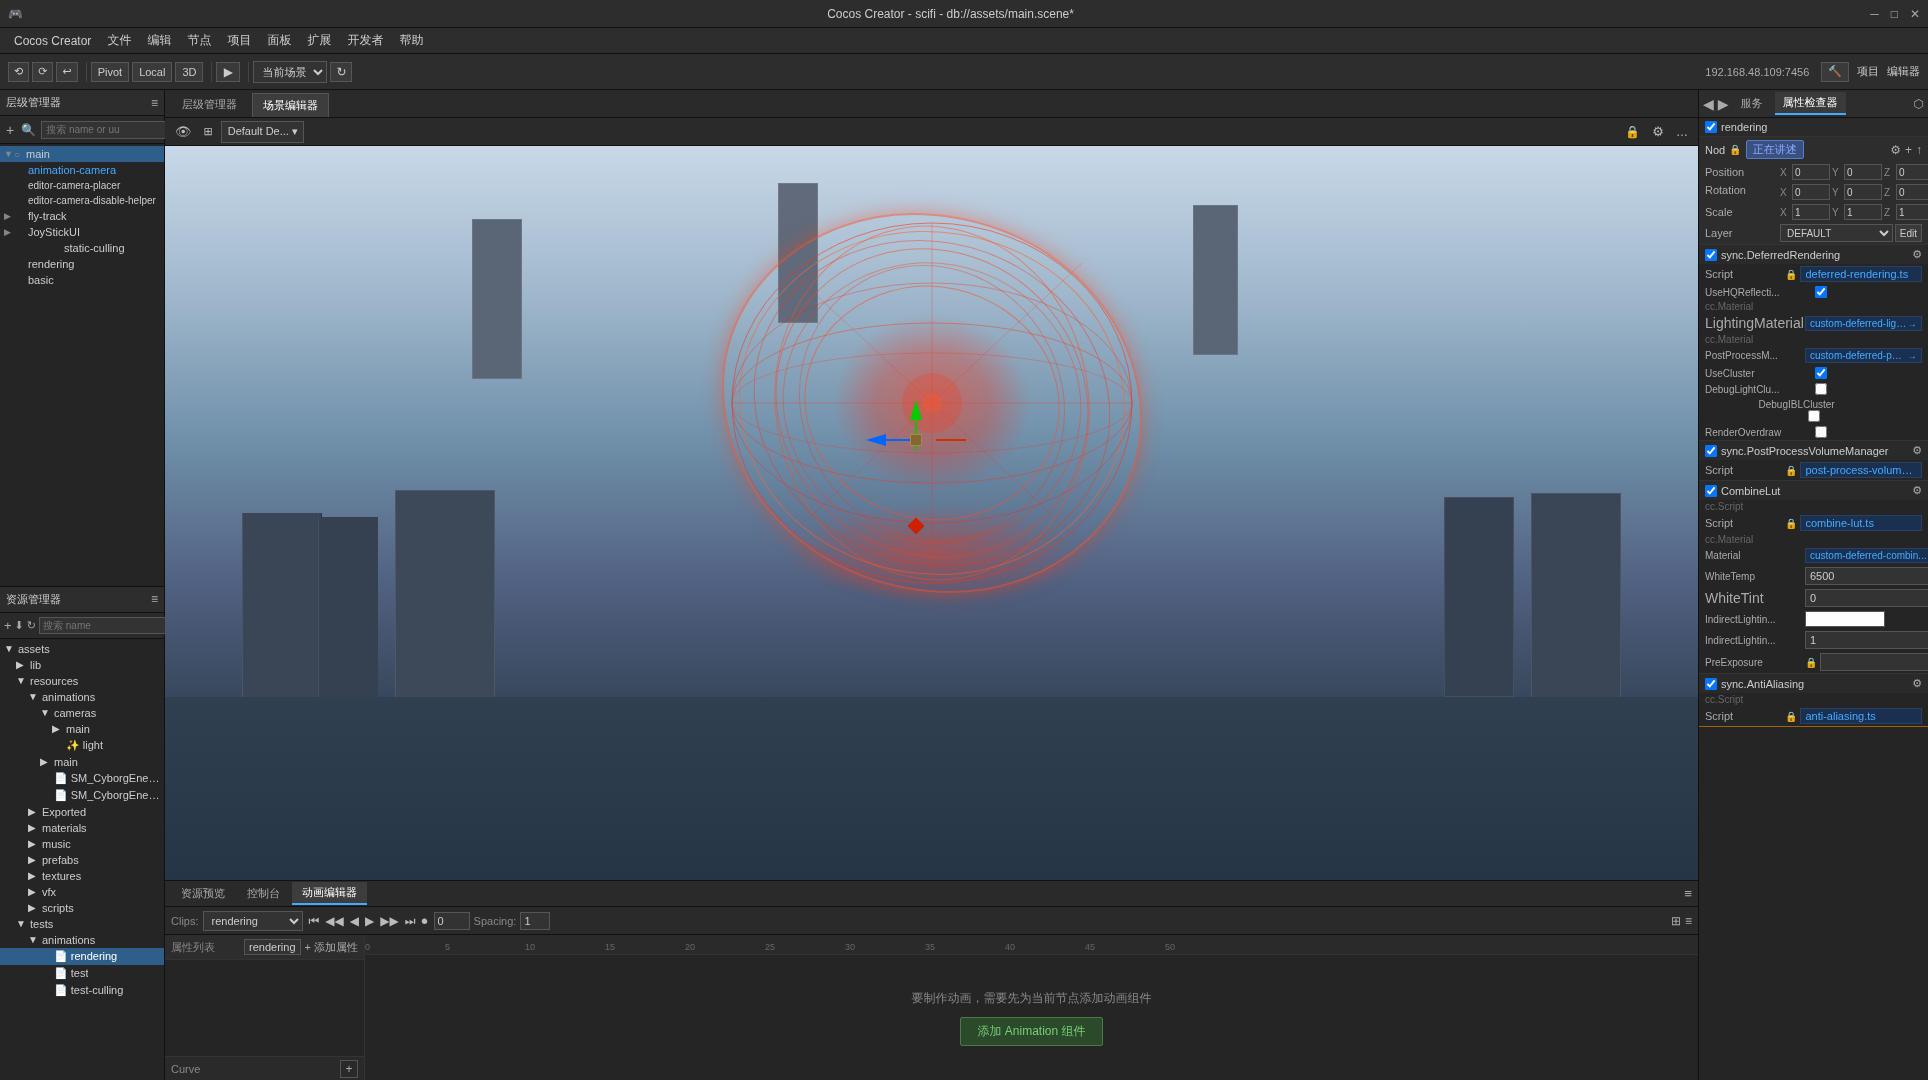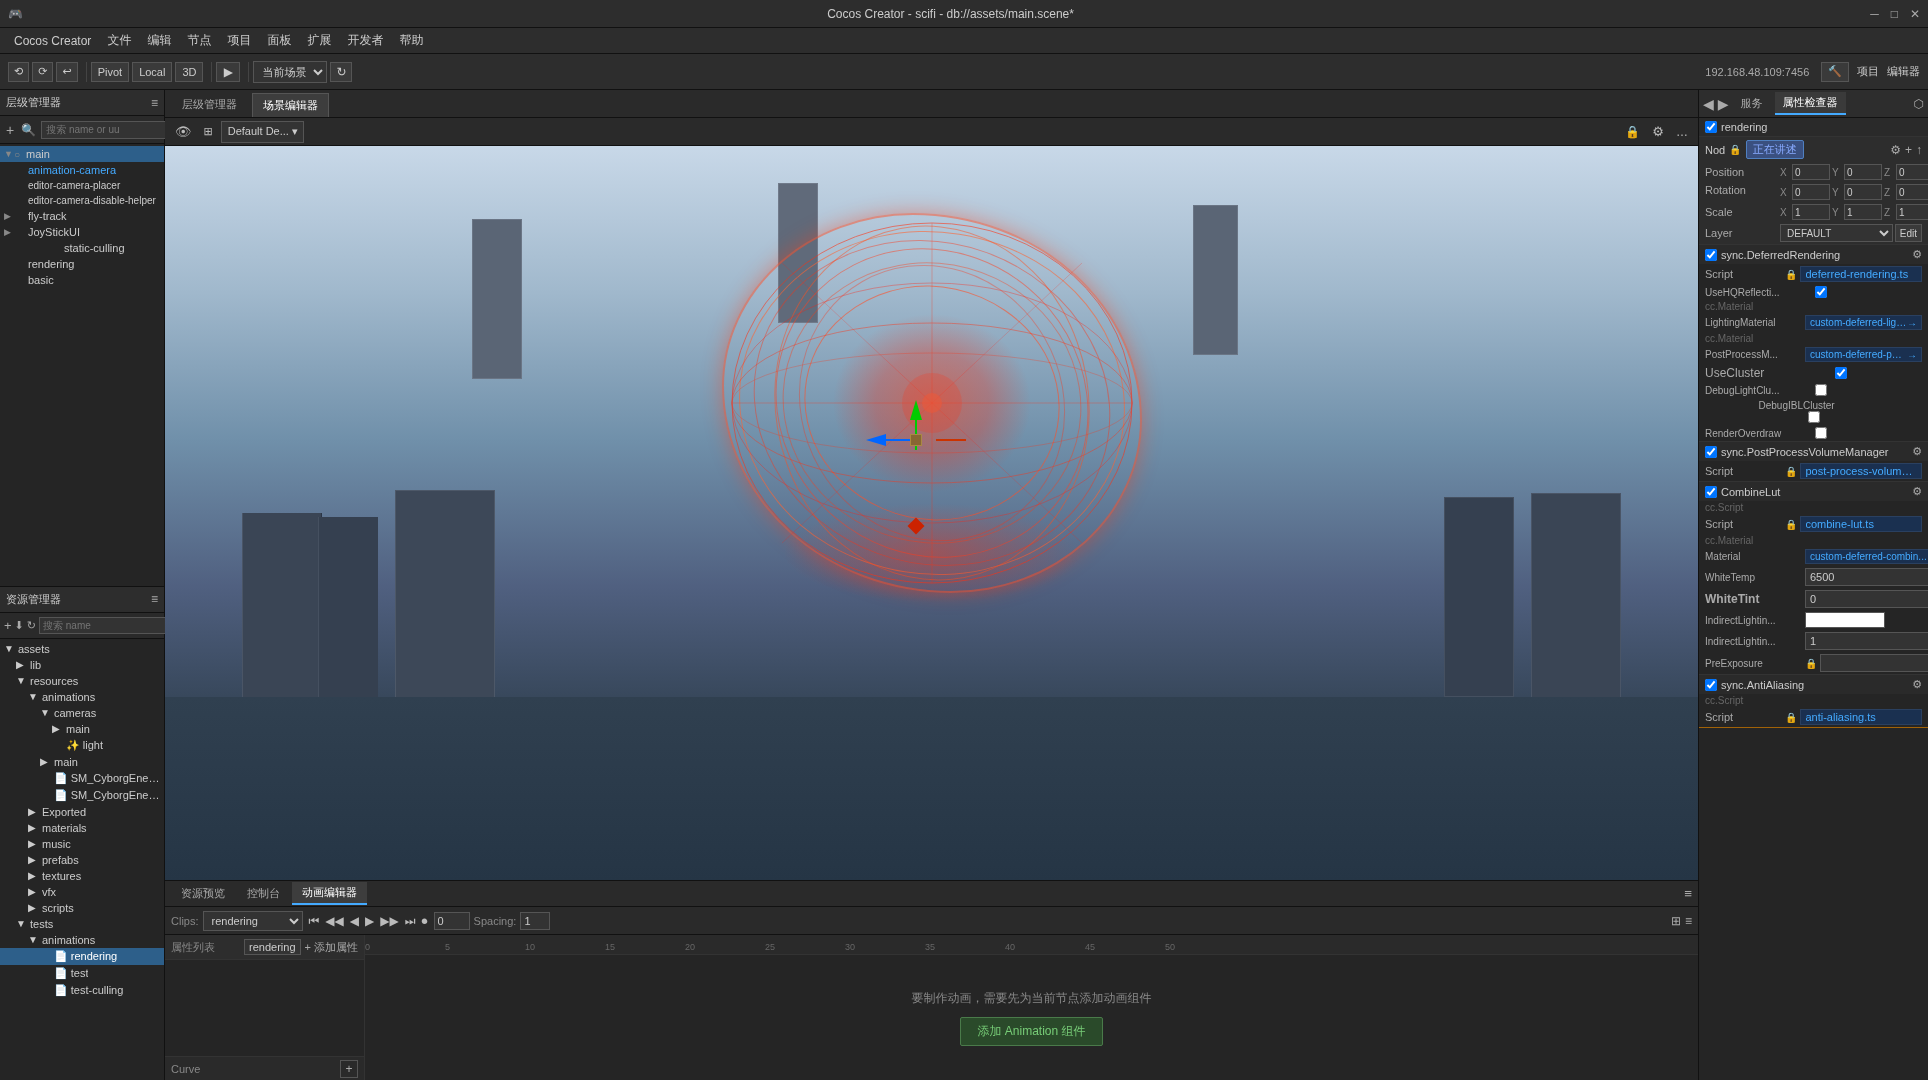--- a/index.html
+++ b/index.html
@@ -517,39 +517,39 @@
       </div>
 
       <div style="display:flex;align-items:center;padding:2px 6px;font-size:11px;">
         <span style="width:110px;color:#aaa;flex-shrink:0;font-size:10px;">UseHQReflecti...</span>
         <input type="checkbox" checked="" style="width: 12px; height: 12px;">
       </div>
 
       <div style="padding:1px 6px;font-size:10px;color:#666;">cc.Material</div>
 
       <div style="display:flex;align-items:center;padding:2px 6px;font-size:11px;">
-        <span style="width:100px;color:#aaa;flex-shrink:0;font-size:10px;">LightingMaterial</span>
+        <span style="width:100px;color:#aaa;flex-shrink:0;font-size:14px;">LightingMaterial</span>
         <div style="color:#4af;font-size:11px;background:#1a3050;border:1px solid #2a4060;padding:1px 4px;flex:1;display:flex;align-items:center;justify-content:space-between;cursor:pointer;overflow:hidden;">
           <span style="overflow:hidden;text-overflow:ellipsis;white-space:nowrap;font-size:10px;">custom-deferred-lighting...</span>
           <span style="color:#4af;font-size:10px;">→</span>
         </div>
       </div>
 
       <div style="padding:1px 6px;font-size:10px;color:#666;">cc.Material</div>
 
       <div style="display:flex;align-items:center;padding:2px 6px;font-size:11px;">
         <span style="width:100px;color:#aaa;flex-shrink:0;font-size:10px;">PostProcessM...</span>
         <div style="color:#4af;font-size:11px;background:#1a3050;border:1px solid #2a4060;padding:1px 4px;flex:1;display:flex;align-items:center;justify-content:space-between;cursor:pointer;overflow:hidden;">
           <span style="overflow:hidden;text-overflow:ellipsis;white-space:nowrap;font-size:10px;">custom-deferred-post-pr...</span>
           <span style="color:#4af;font-size:10px;">→</span>
         </div>
       </div>
 
       <div style="display:flex;align-items:center;padding:2px 6px;font-size:11px;">
-        <span style="width:130px;color:#aaa;flex-shrink:0;font-size:12px;">UseCluster</span>
+        <span style="width:110px;color:#aaa;flex-shrink:0;font-size:10px;">UseCluster</span>
         <input type="checkbox" checked="" style="width: 12px; height: 12px;">
       </div>
 
       <div style="display:flex;align-items:center;padding:2px 6px;font-size:11px;">
         <span style="width:110px;color:#aaa;flex-shrink:0;font-size:10px;">DebugLightClu...</span>
         <input type="checkbox" style="width: 12px; height: 12px;">
       </div>
 
       <div style="display:flex;align-items:center;padding:2px 6px;font-size:11px;flex-direction:column;">
         <span style="width:110px;color:#aaa;flex-shrink:0;font-size:10px;">DebugIBLCluster</span>
@@ -597,21 +597,21 @@
           <span style="color:#4af;font-size:10px;">→</span>
         </div>
       </div>
 
       <div style="display:flex;align-items:center;padding:2px 6px;font-size:11px;">
         <span style="width:100px;color:#aaa;flex-shrink:0;font-size:10px;">WhiteTemp</span>
         <input value="6500" style="background: rgb(51, 51, 51); border: 1px solid rgb(85, 85, 85); color: rgb(204, 204, 204); font-size: 11px; padding: 1px 4px; height: 18px; flex: 1 1 0%;">
       </div>
 
       <div style="display:flex;align-items:center;padding:2px 6px;font-size:11px;">
-        <span style="width:100px;color:#aaa;flex-shrink:0;font-size:12px;font-weight:bold;">WhiteTint</span>
+        <span style="width:100px;color:#aaa;flex-shrink:0;font-size:14px;">WhiteTint</span>
         <input value="0" style="background: rgb(51, 51, 51); border: 1px solid rgb(85, 85, 85); color: rgb(204, 204, 204); font-size: 11px; padding: 1px 4px; height: 18px; flex: 1 1 0%;">
       </div>
 
       <div style="display:flex;align-items:center;padding:2px 6px;font-size:11px;">
         <span style="width:100px;color:#aaa;flex-shrink:0;font-size:10px;">IndirectLightin...</span>
         <div style="background:#ffffff;width:80px;height:16px;border:1px solid #555;cursor:pointer;"></div>
       </div>
 
       <div style="display:flex;align-items:center;padding:2px 6px;font-size:11px;">
         <span style="width:100px;color:#aaa;flex-shrink:0;font-size:10px;">IndirectLightin...</span>

